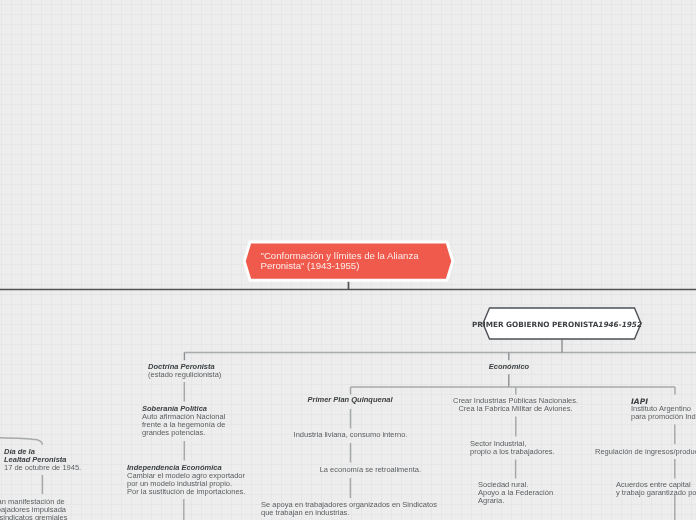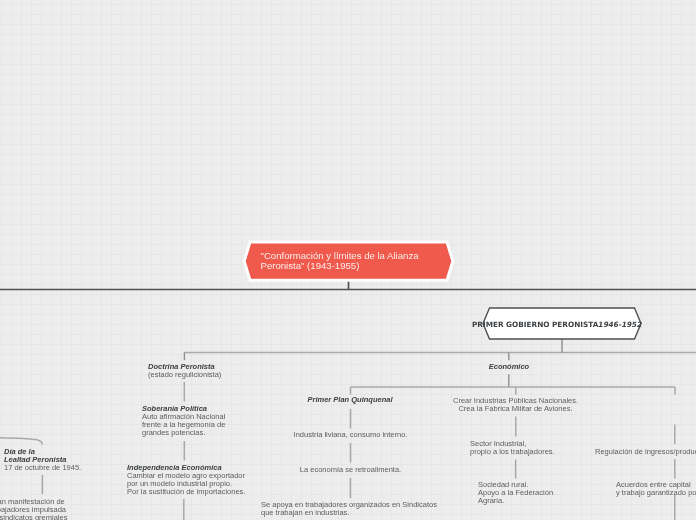--- a/index.html
+++ b/index.html
@@ -108,21 +108,21 @@
   </div>
 
   <div class="tx tc" style="left:300px;top:396px;width:100px;">
     <b>Primer Plan Quinquenal</b>
   </div>
 
   <div class="tx tc" style="left:270px;top:431px;width:161px;">
     <span class="c">Industria liviana, consumo interno.</span>
   </div>
 
-  <div class="tx tc" style="left:280px;top:466px;width:141px;">
+  <div class="tx tc" style="left:280px;top:466px;width:141px;text-align:right;">
     <span class="c">La economía se retroalimenta.</span>
   </div>
 
   <div class="tx" style="left:261px;top:501px;">
     <span class="c">Se apoya en trabajadores organizados en Sindicatos</span>
     <span class="c">que trabajan en industrias.</span>
   </div>
 
   <div class="tx tc" style="left:453px;top:397px;width:125px;">
     <span class="c">Crear  Industrias Públicas Nacionales.</span>
@@ -133,20 +133,25 @@
     <span class="c">Sector Industrial,</span>
     <span class="c">propio a los trabajadores.</span>
   </div>
 
   <div class="tx" style="left:478px;top:481px;">
     <span class="c">Sociedad rural.</span>
     <span class="c">Apoyo a la Federación</span>
     <span class="c">Agraria.</span>
   </div>
 
+  <div class="tx" style="left:631px;top:398px;">
+    <b style="font-family:'DejaVu Sans',sans-serif;font-size:7.6px;line-height:7.2px;">IAPI</b>
+    <span class="c">Instituto Argentino</span>
+    <span class="c">para promoción Ind</span>
+  </div>
 
   <div class="tx" style="left:595px;top:447.5px;">
     <span class="c">Regulación de ingresos/product</span>
   </div>
 
   <div class="tx" style="left:616px;top:481px;">
     <span class="c">Acuerdos entre capital</span>
     <span class="c">y trabajo garantizado po</span>
   </div>
 

